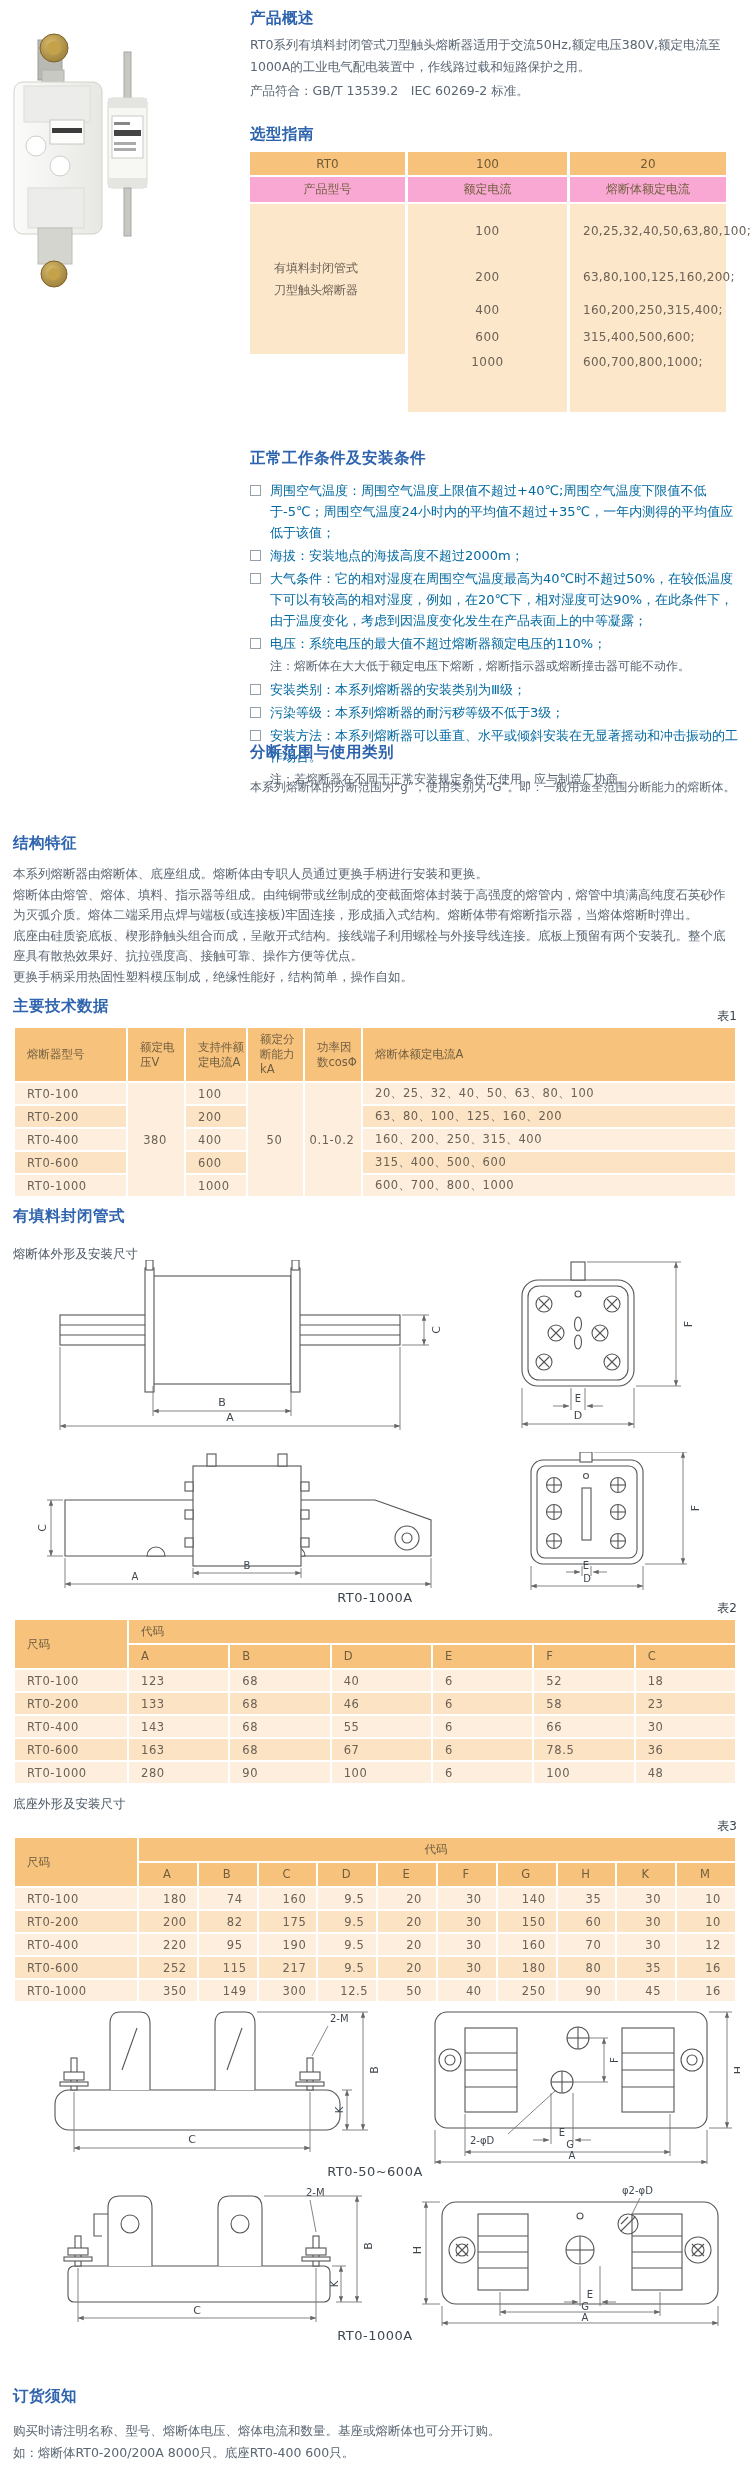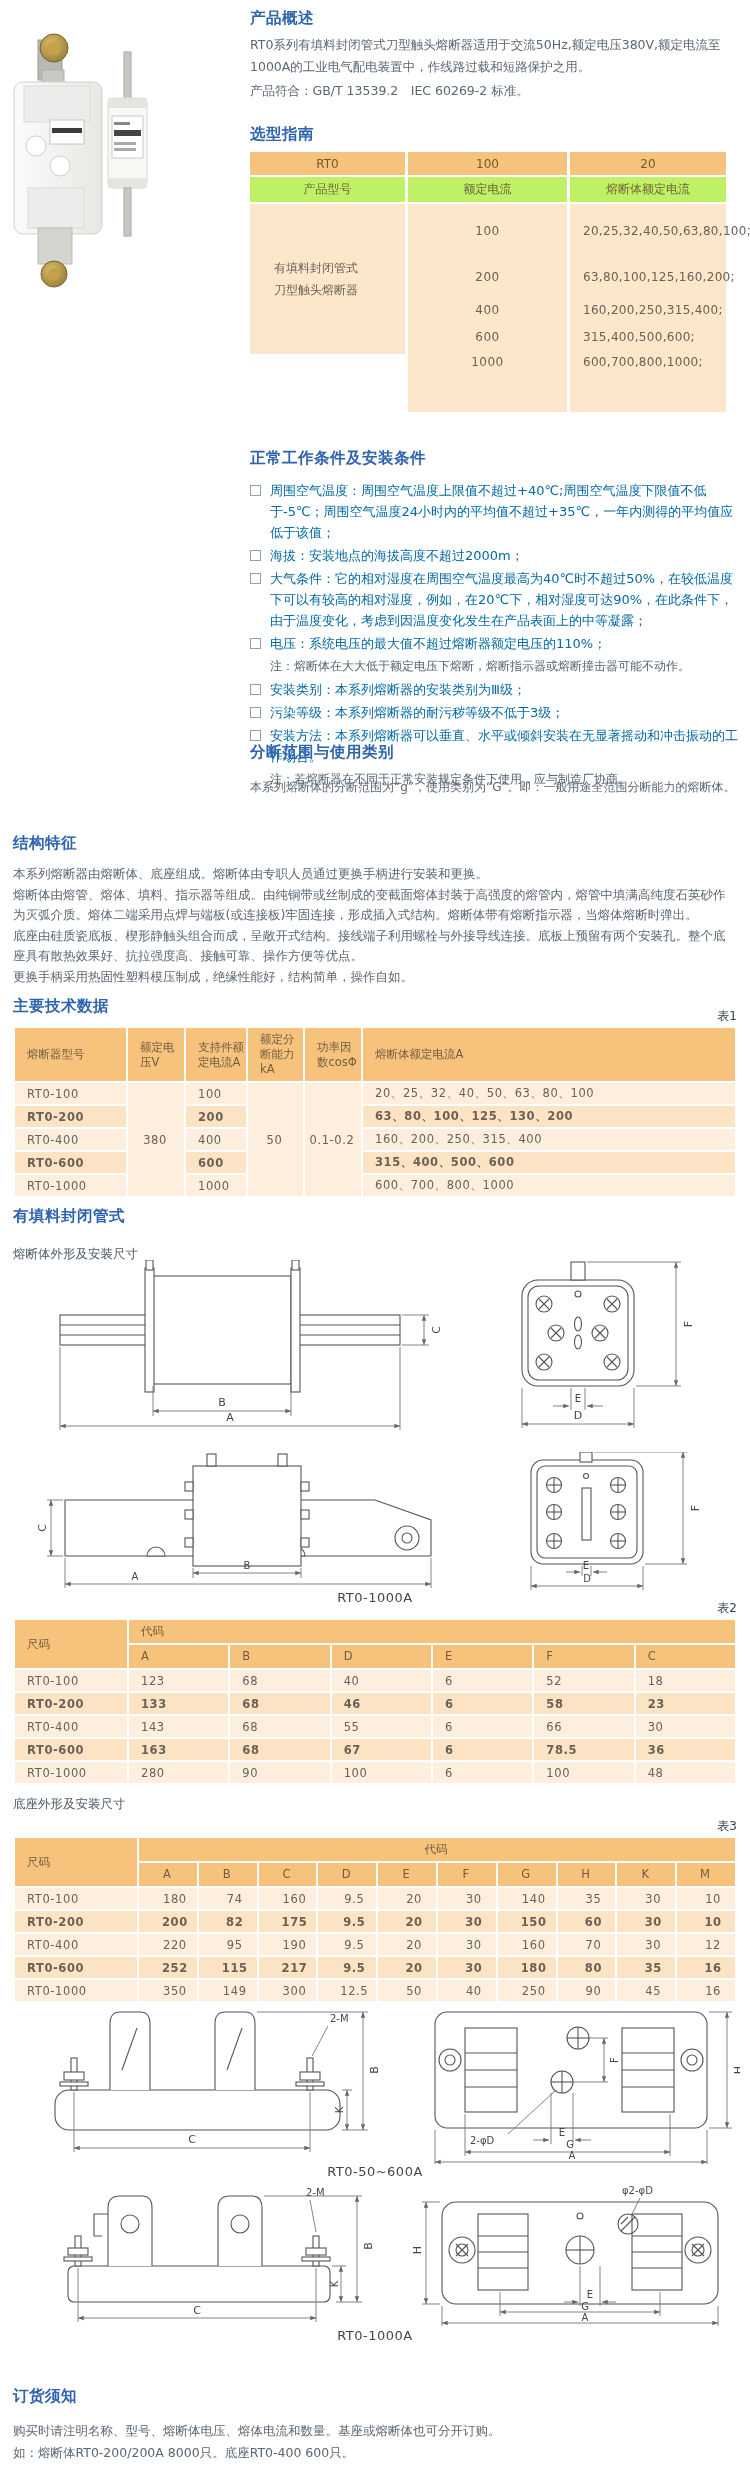--- a/index.html
+++ b/index.html
@@ -10,34 +10,34 @@
   .sub-head { position:absolute; color:#4e5a66; font-size:12.5px; }
   .tbl-tag { position:absolute; color:#39434d; font-size:12px; text-align:right; width:100px; }
   .caption { position:absolute; left:0; width:750px; color:#3f474f; font-size:13px; text-align:center; letter-spacing:.5px; }
 
   
   .sel-table { position:absolute; left:250px; top:152px; width:488px; font-size:12px; }
   .sel-row { display:flex; }
   .sel-c1 { width:158px; } .sel-c2 { width:162px; } .sel-c3 { width:156px; }
   .sel-c1, .sel-c2 { border-right:3px solid #fff; }
   .sel-h1 .cell { background:#f6c27c; height:25px; display:flex; align-items:center; justify-content:center; color:#715a36; border-bottom:2px solid #fff; box-sizing:border-box; }
-  .sel-h2 .cell { background:#bef264; height:25px; display:flex; align-items:center; justify-content:center; color:#74603f; box-sizing:border-box; }
+  .sel-h2 .cell { background:#f9a8d4; height:25px; display:flex; align-items:center; justify-content:center; color:#74603f; box-sizing:border-box; }
   .sel-body { height:208px; margin-top:2px; }
   .sel-body .col { background:#fce7ca; height:208px; box-sizing:border-box; }
   .sel-name { display:flex; flex-direction:column; justify-content:center; align-items:flex-start; padding-left:24px; color:#6b6156; line-height:22px; height:150px !important; }
   .sel-slot { display:flex; align-items:center; justify-content:center; color:#6b6156; letter-spacing:.5px; }
   .sel-slot-l { display:flex; align-items:center; justify-content:flex-start; padding-left:13px; color:#6b6156; line-height:15px; letter-spacing:.3px; box-sizing:border-box; }
 
   
   .data-table { position:absolute; border-collapse:collapse; table-layout:fixed; width:724px; left:13px; }
   .data-table th { background:#f6c27c; color:#715e41; font-size:11.5px; font-weight:normal;
                    border:2px solid #fff; text-align:left; padding:4px 2px 4px 12px; line-height:15px; }
   .data-table td { font-size:11.5px; color:#6b6156; border:2px solid #fff; padding:2px 2px 2px 12px;
                    height:17px; letter-spacing:.6px; }
-  .rowA td { background:#fdeedd; } .rowB td { background:#fce3c3;font-weight:bold; }
+  .rowA td { background:#fdeedd; } .rowB td { background:#fce3c3; }
   td.ctr, th.ctr { text-align:center; padding-left:0; }
   td.span-cell { background:#fdeedd !important; text-align:center; padding-left:0; }
   .t3 td { text-align:center; padding-left:16px; }
   .t3 td.model { text-align:left; padding-left:12px; }
   .t3 th.letters { text-align:center; padding-left:0; }
 
   
   .cond-list { position:absolute; left:250px; top:480px; width:492px; }
   .cond-item { position:relative; padding-left:20px; color:#0369a1; font-size:13px; line-height:21px; margin-bottom:2px; }
   .cond-box { position:absolute; left:0; top:5px; width:9px; height:9px; border:1px solid #94a0ac; background:#fff; }
@@ -208,21 +208,21 @@
         <td>RT0-100</td>
         <td class="span-cell" rowspan="5">380</td>
         <td>100</td>
         <td class="span-cell" rowspan="5">50</td>
         <td class="span-cell" rowspan="5">0.1-0.2</td>
         <td>20、25、32、40、50、63、80、100</td>
       </tr>
       <tr class="rowB">
         <td>RT0-200</td>
         <td>200</td>
-        <td>63、80、100、125、130、200</td>
+        <td>63、80、100、125、160、200</td>
       </tr>
       <tr class="rowA">
         <td>RT0-400</td>
         <td>400</td>
         <td>160、200、250、315、400</td>
       </tr>
       <tr class="rowB">
         <td>RT0-600</td>
         <td>600</td>
         <td>315、400、500、600</td>

